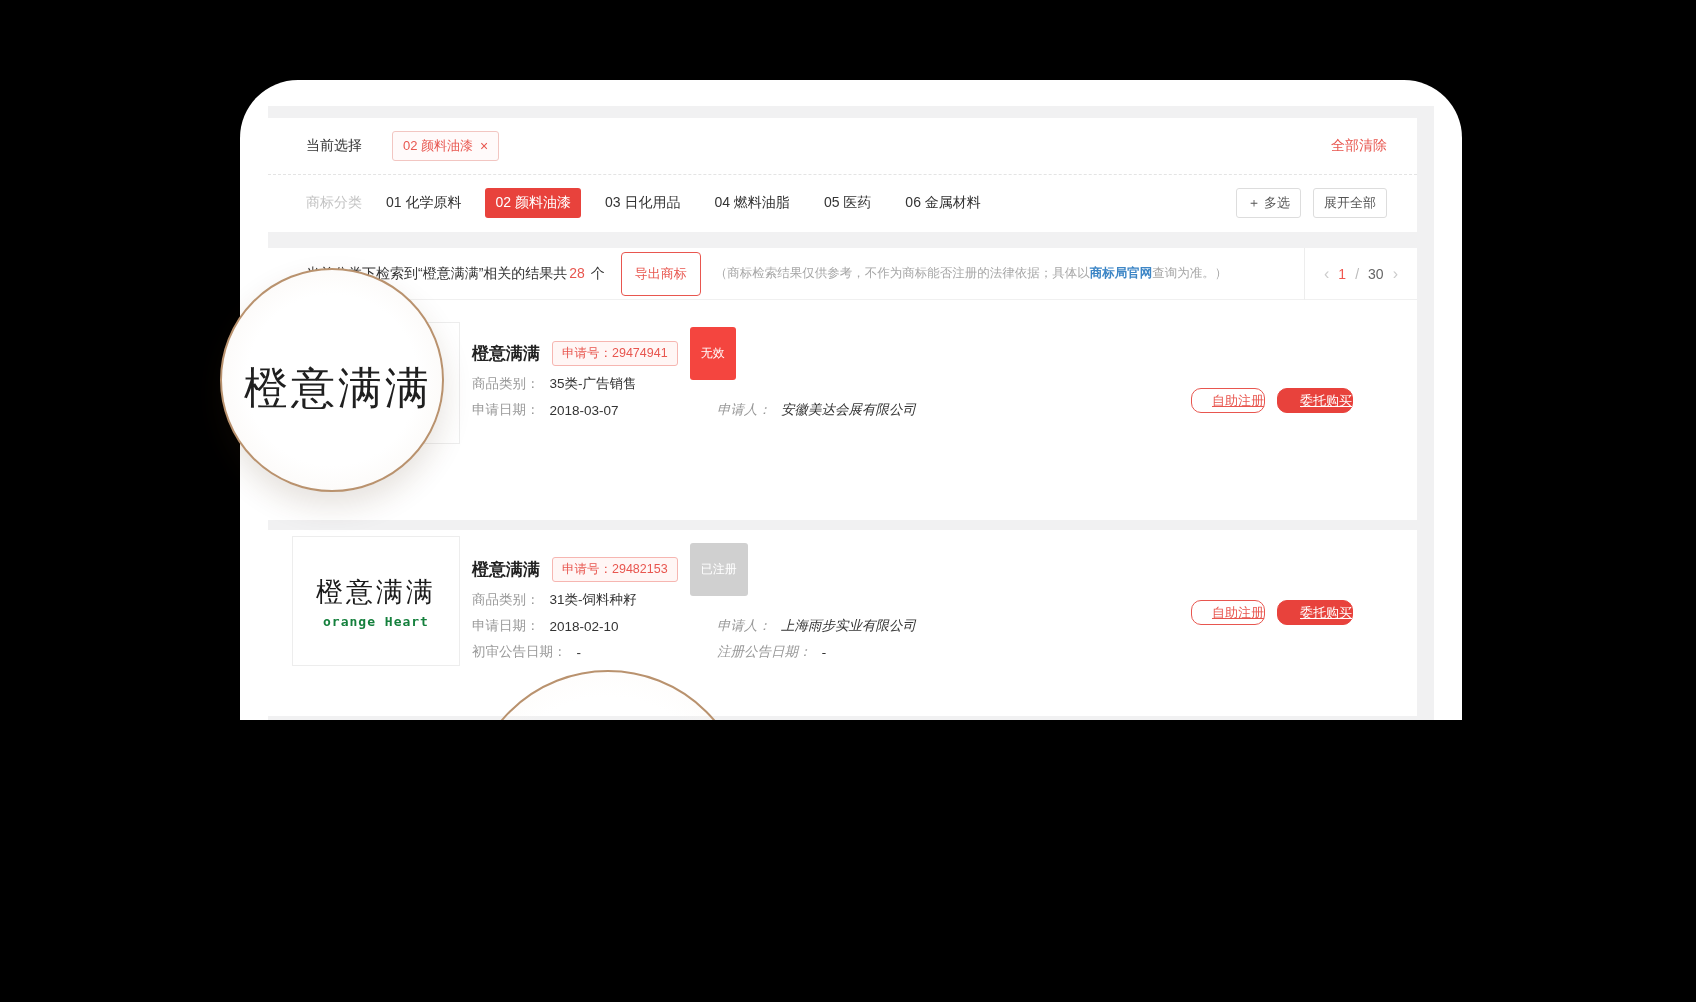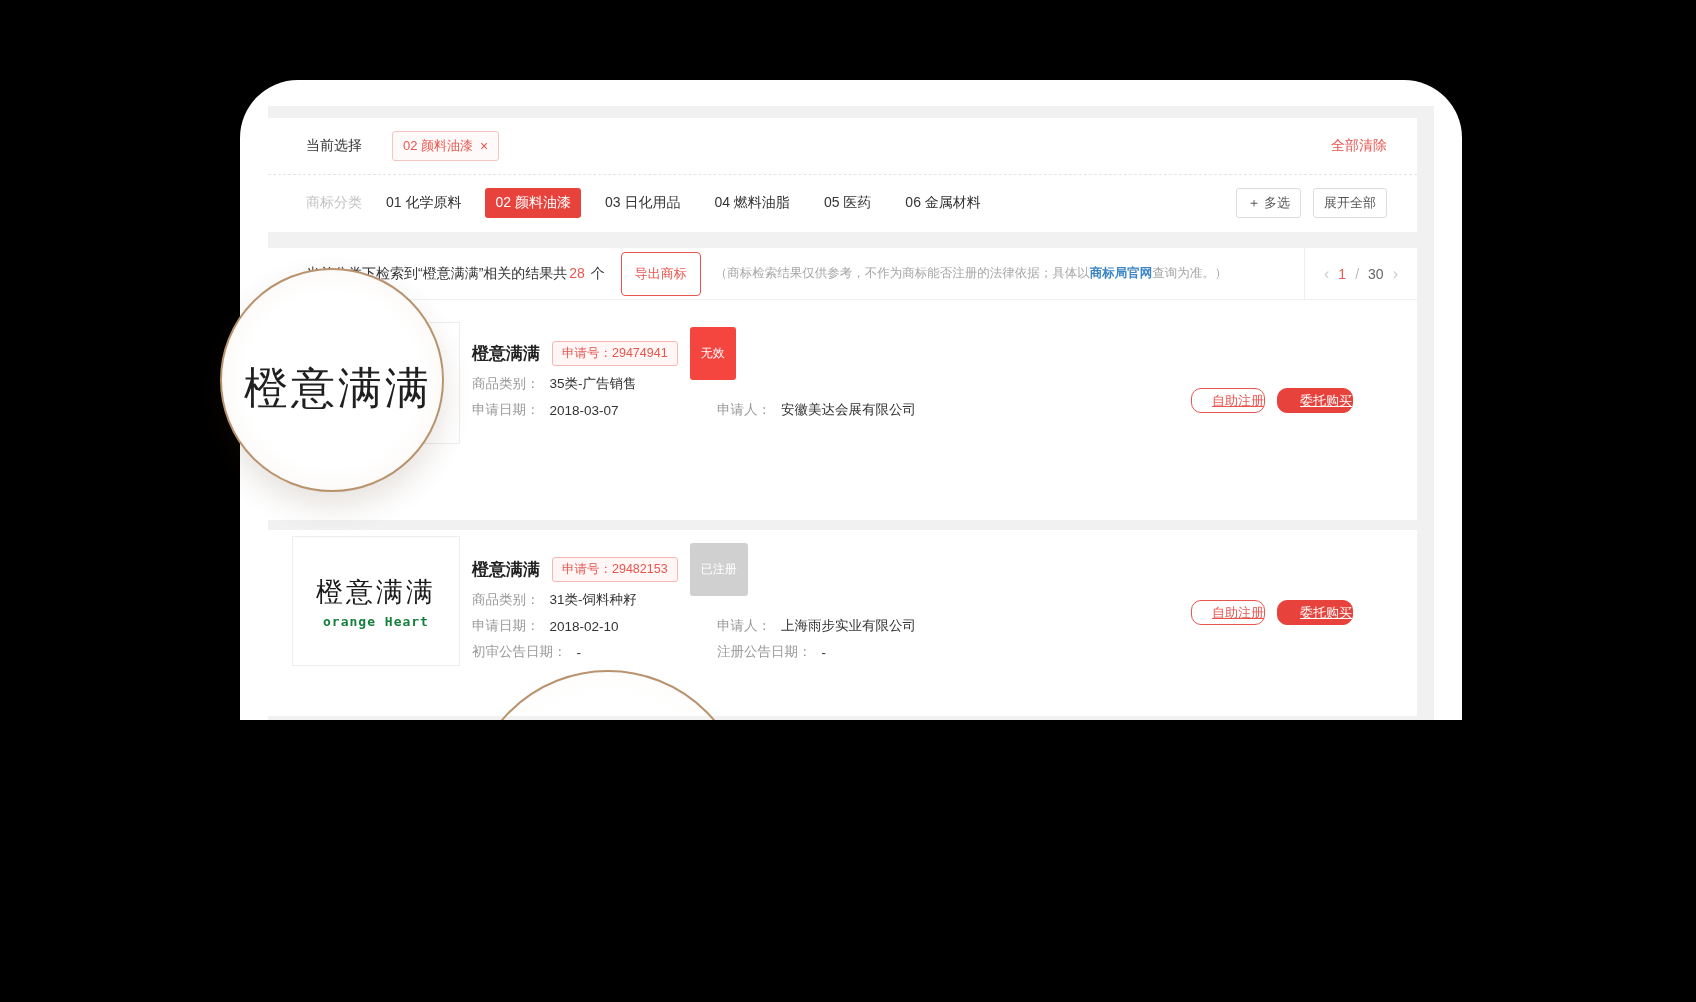--- a/index.html
+++ b/index.html
@@ -66,21 +66,21 @@
   .name-line{display:flex;align-items:center;gap:12px;height:26px;margin-bottom:5px;}
   .tm-name{font-size:17px;font-weight:bold;color:#222;}
   .appno-pill{border:1px solid #f6b6b1;background:#fff6f5;color:#e8564f;border-radius:3px;
               font-size:12.5px;padding:3px 9px;}
   .badge{color:#fff;font-size:12px;border-radius:3px;padding:18px 11px;}
   .badge-invalid{background:#f4453f;}
   .badge-registered{background:#d0d0d0;}
   .d-line{position:relative;height:26px;width:720px;display:flex;align-items:center;font-size:13.5px;}
   .d-label{color:#999;margin-right:10px;}
   .d-value{color:#333;}
-  .d-col2{position:absolute;left:245px;display:flex;align-items:center;}
+  .d-col2{position:absolute;left:245px;display:flex;align-items:center;font-style:italic;}
   .actions{position:absolute;display:flex;gap:12px;}
   .act1{top:88px;right:64px;} .act2{top:70px;right:64px;} .act3{top:82px;right:64px;}
   .btn{height:25px;line-height:23px;font-size:13px;border-radius:10px;text-align:right;
        cursor:pointer;box-sizing:border-box;text-decoration:underline;}
   .btn-outline{width:74px;border:1px solid #e8564f;color:#e8564f;background:#fff;}
   .btn-solid{width:76px;border:1px solid #e8423c;color:#fff;background:#e8423c;}
   
   .lens{position:absolute;border-radius:50%;border:2px solid #b9926e;box-sizing:border-box;}
   .lens1{left:220px;top:268px;width:224px;height:224px;z-index:20;
          background:radial-gradient(circle,#ffffff 55%,#f7f3ef 100%);

